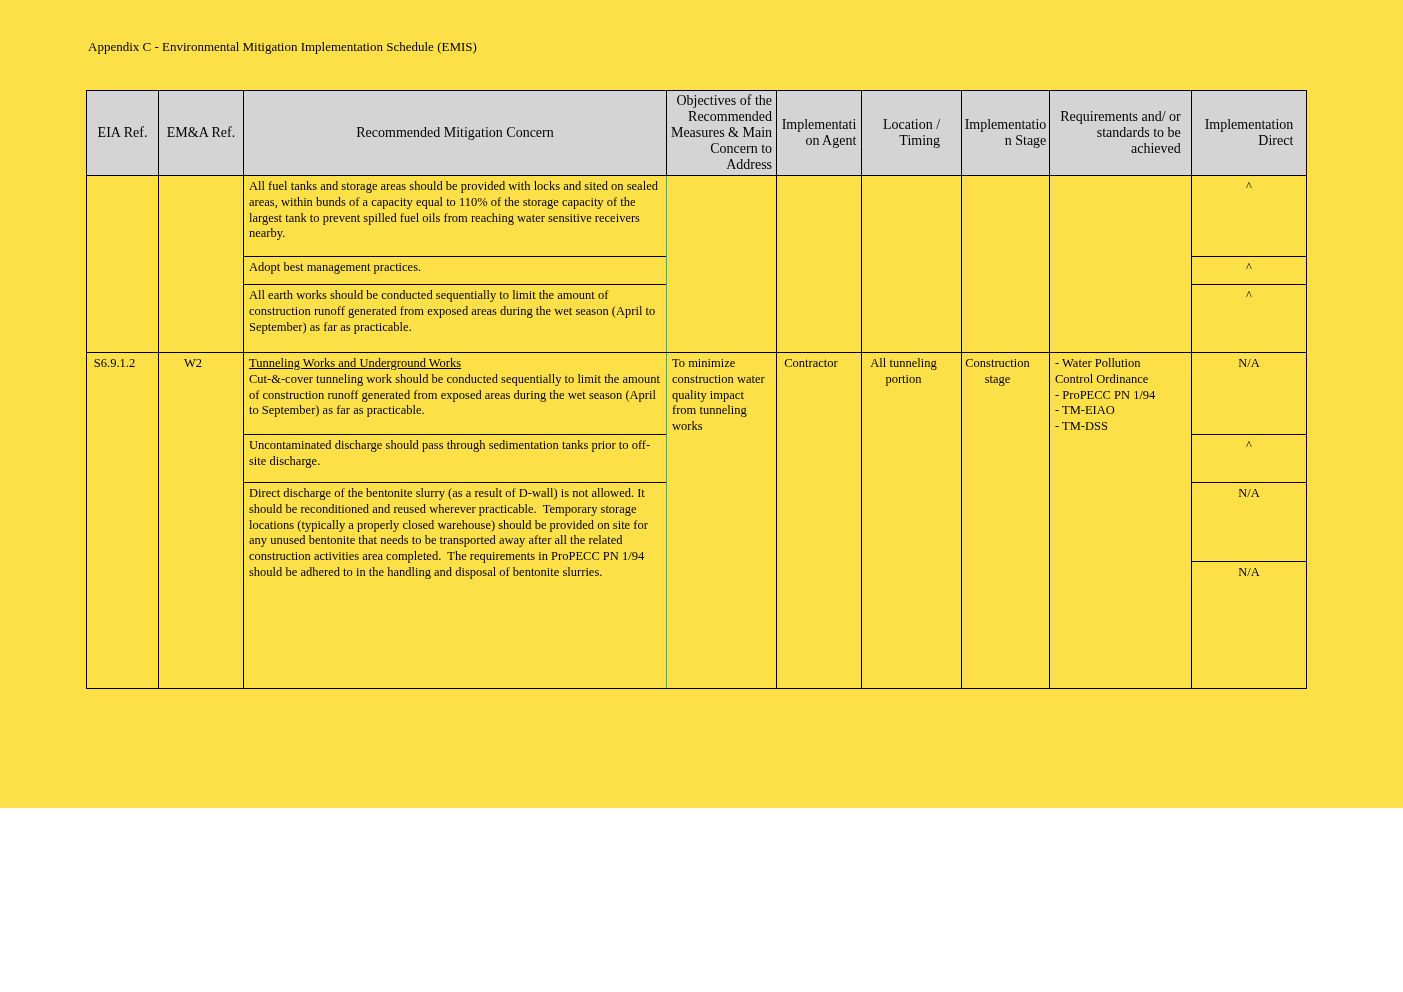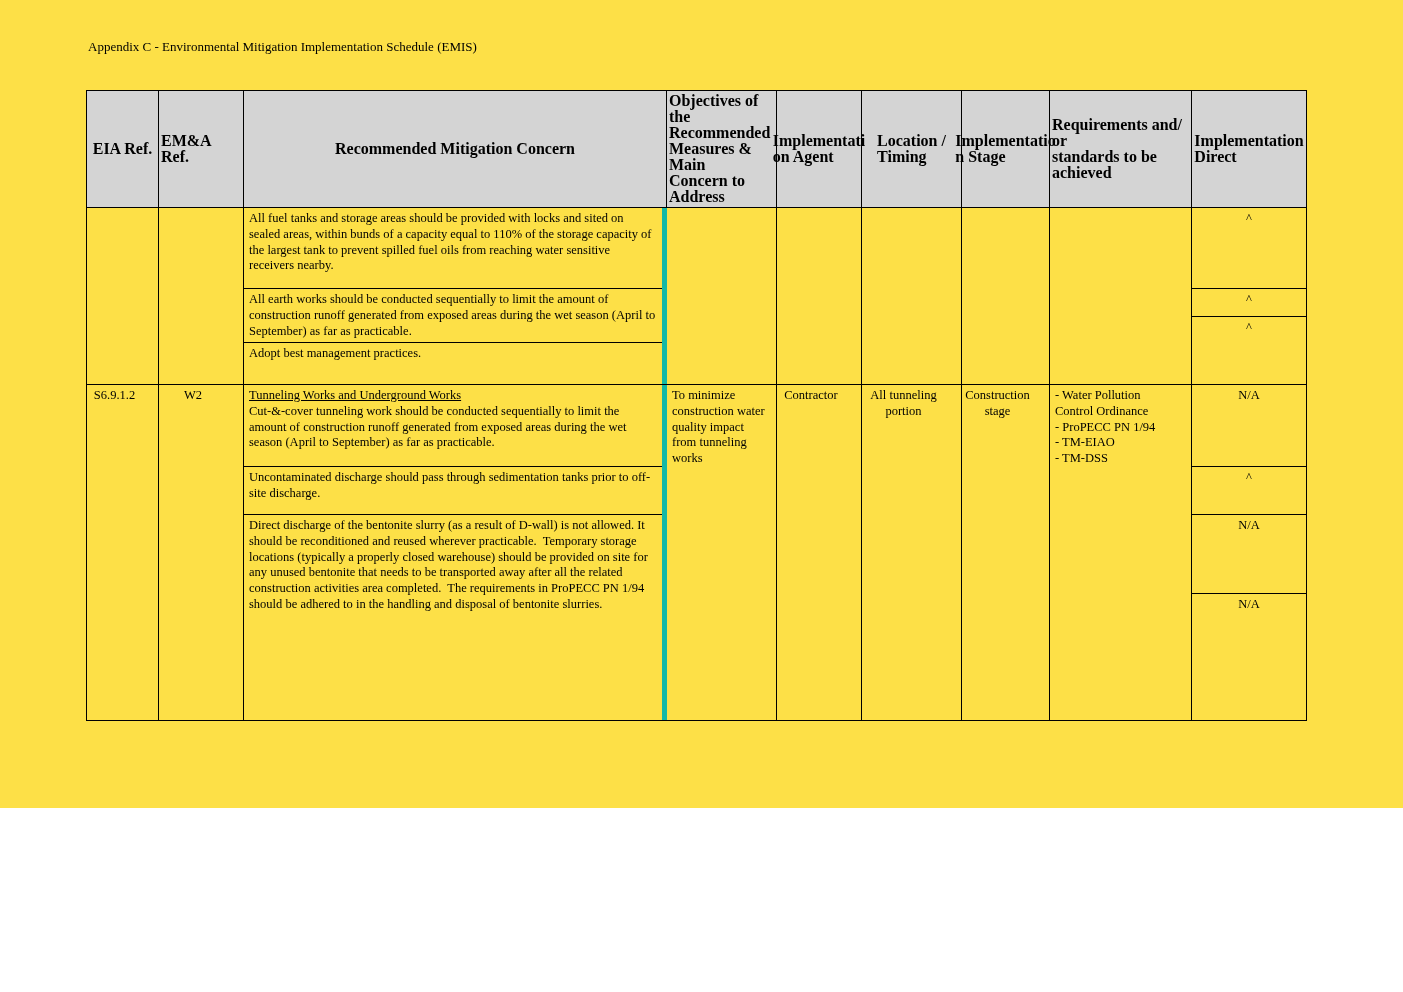--- a/index.html
+++ b/index.html
@@ -33,42 +33,42 @@
   .header-row {
     background: #d4d4d4;
     border-bottom: 1px solid #000;
   }
   .hcell {
     border-right: 1px solid #000;
     min-height: 80px;
     display: flex;
     align-items: center;
     justify-content: center;
-    text-align: left;
-    font-weight: bold;
-    font-size: 16px;
+    text-align: right;
+    font-weight: normal;
+    font-size: 14px;
     line-height: 16px;
     white-space: pre-line;
     padding: 2px;
   }
   .hcell:last-child { border-right: none; }
   .group + .group { border-top: 1px solid #000; }
   .g1 { min-height: 176px; }
   .g2 { min-height: 336px; }
   .cell {
     border-right: 1px solid #000;
     font-size: 12.5px;
     line-height: 15.8px;
     padding: 3px 5px;
   }
   .cell.center { text-align: center; padding-left: 2px; padding-right: 18px; }
   .subcol {
     display: flex;
     flex-direction: column;
-    border-right: 5px solid #14b8a6;
+    border-right: 1px solid #14b8a6;
     padding: 0;
   }
   .subcol.last { border-right: none; }
   .sub {
     border-bottom: 1px solid #000;
     padding: 3px 5px;
     font-size: 12.5px;
     line-height: 15.8px;
     flex: none;
     overflow: hidden;
@@ -111,22 +111,22 @@
 achieved</div>
       <div class="hcell">Implementation
 Direct</div>
     </div>
 
     <div class="grid-row group g1">
       <div class="cell center"></div>
       <div class="cell center"></div>
       <div class="subcol">
         <div class="sub measure-text" style="height:81px">All fuel tanks and storage areas should be provided with locks and sited on sealed areas, within bunds of a capacity equal to 110% of the storage capacity of the largest tank to prevent spilled fuel oils from reaching water sensitive receivers nearby.</div>
+        <div class="sub measure-text" style="height:28px">Adopt best management practices.</div>
         <div class="sub measure-text">All earth works should be conducted sequentially to limit the amount of construction runoff generated from exposed areas during the wet season (April to September) as far as practicable.</div>
-        <div class="sub measure-text" style="height:28px">Adopt best management practices.</div>
       </div>
       <div class="cell pre"></div>
       <div class="cell center"></div>
       <div class="cell center"></div>
       <div class="cell center"></div>
       <div class="cell pre"></div>
       <div class="subcol last">
         <div class="sub status-sub" style="height:81px">^</div>
         <div class="sub status-sub" style="height:28px">^</div>
         <div class="sub status-sub">^</div>

